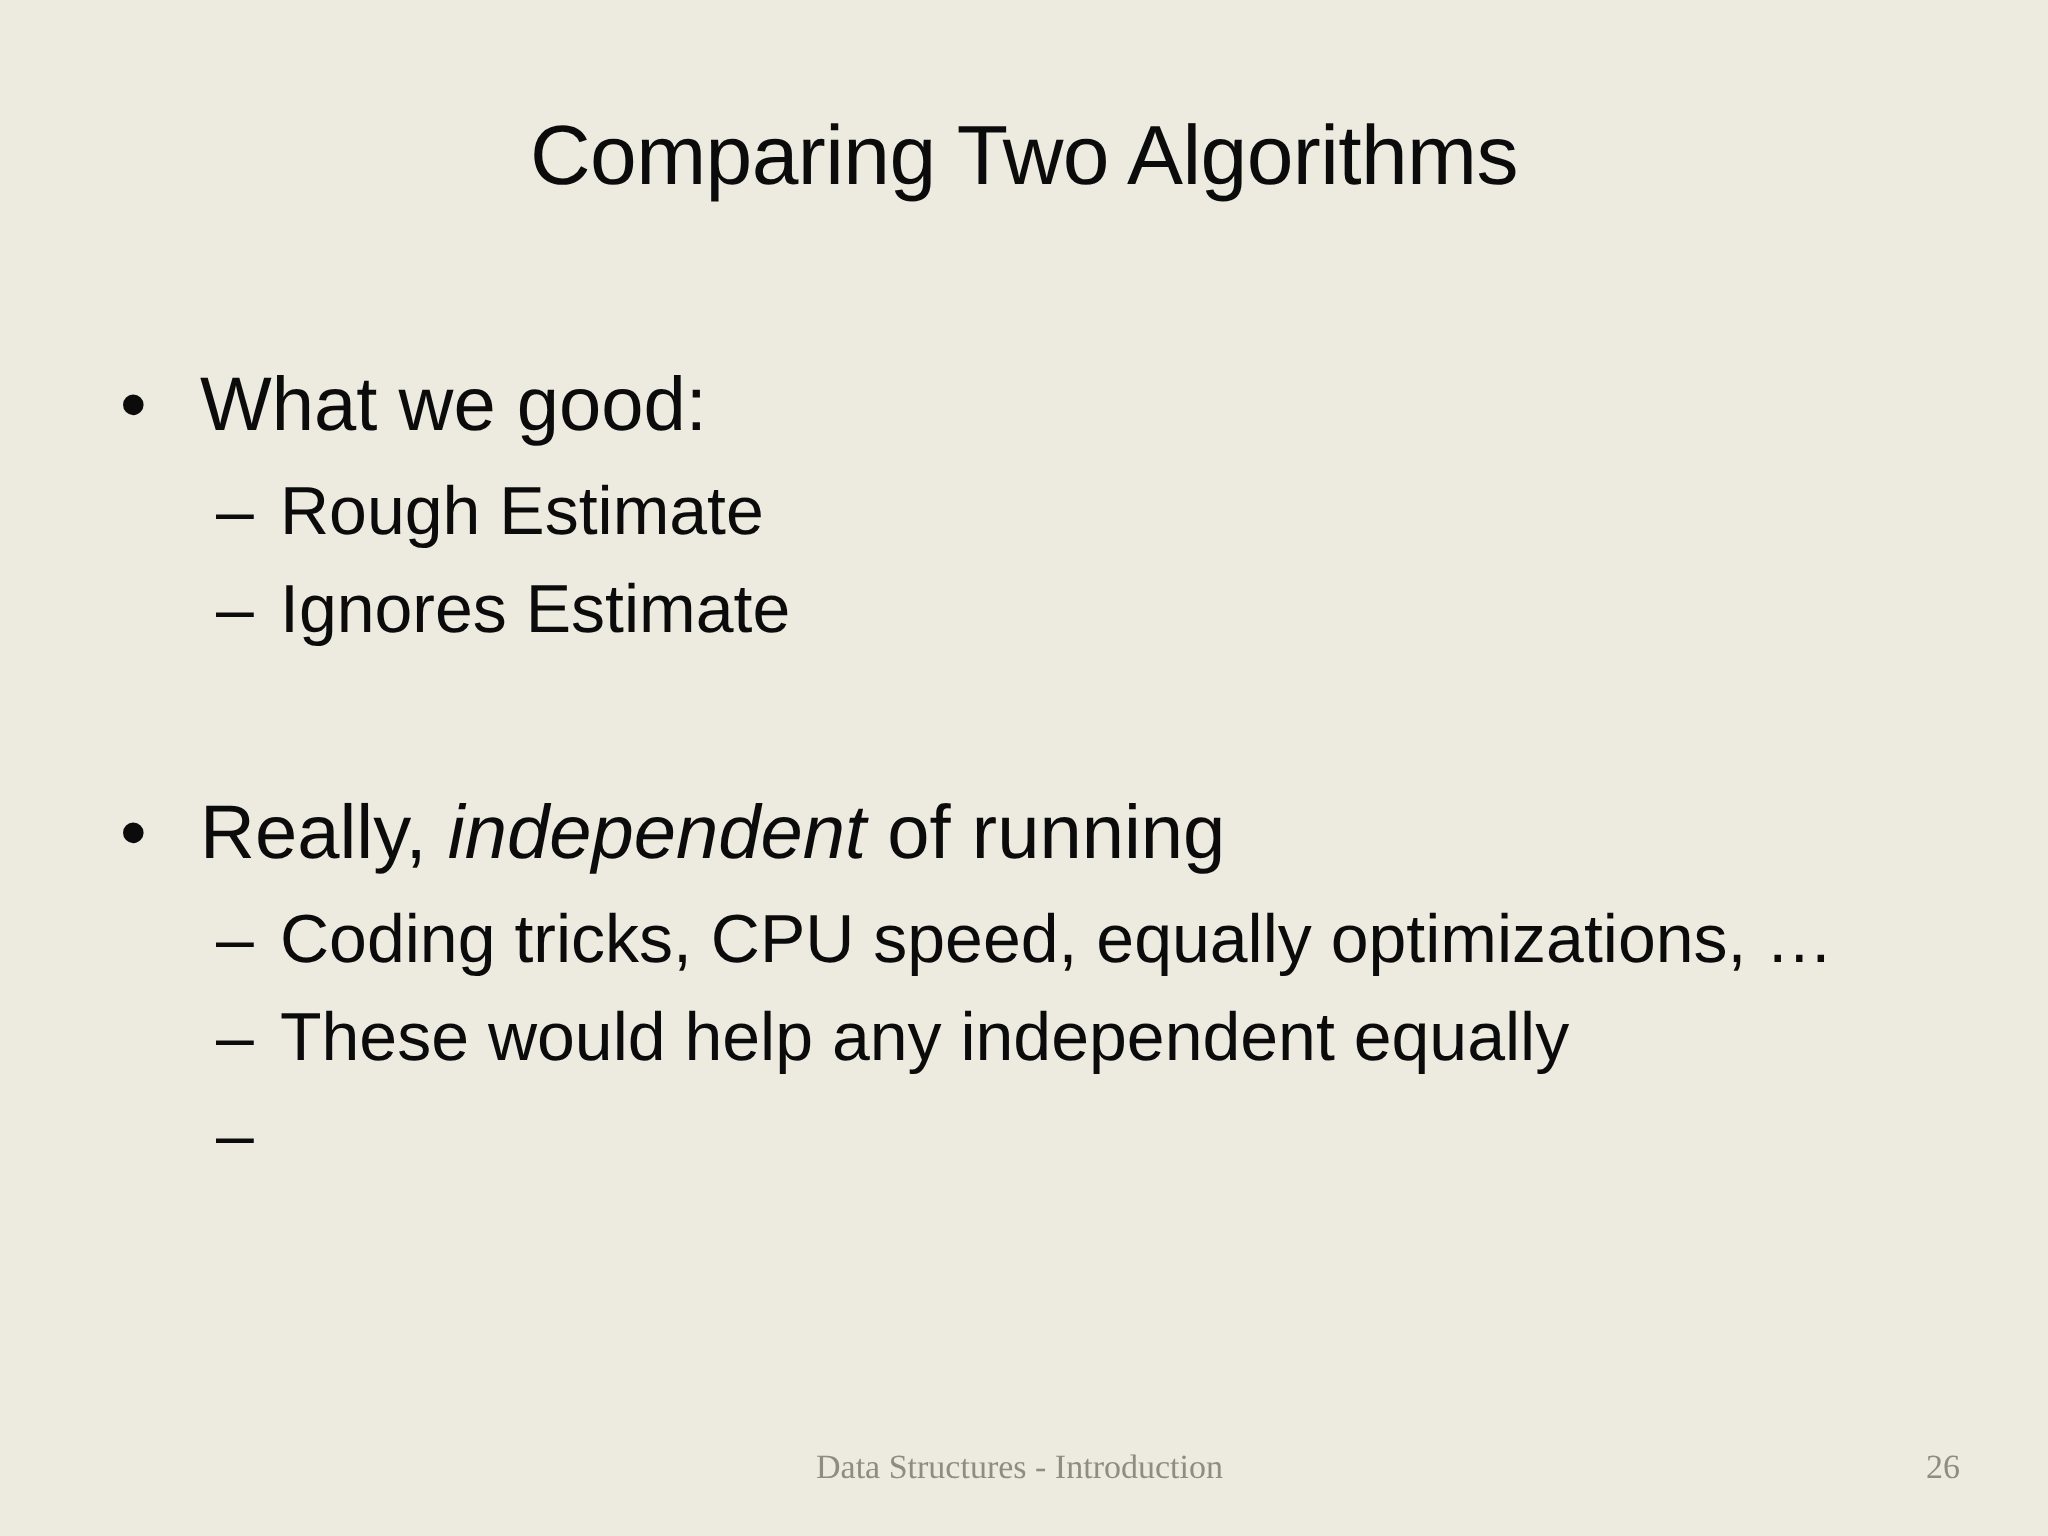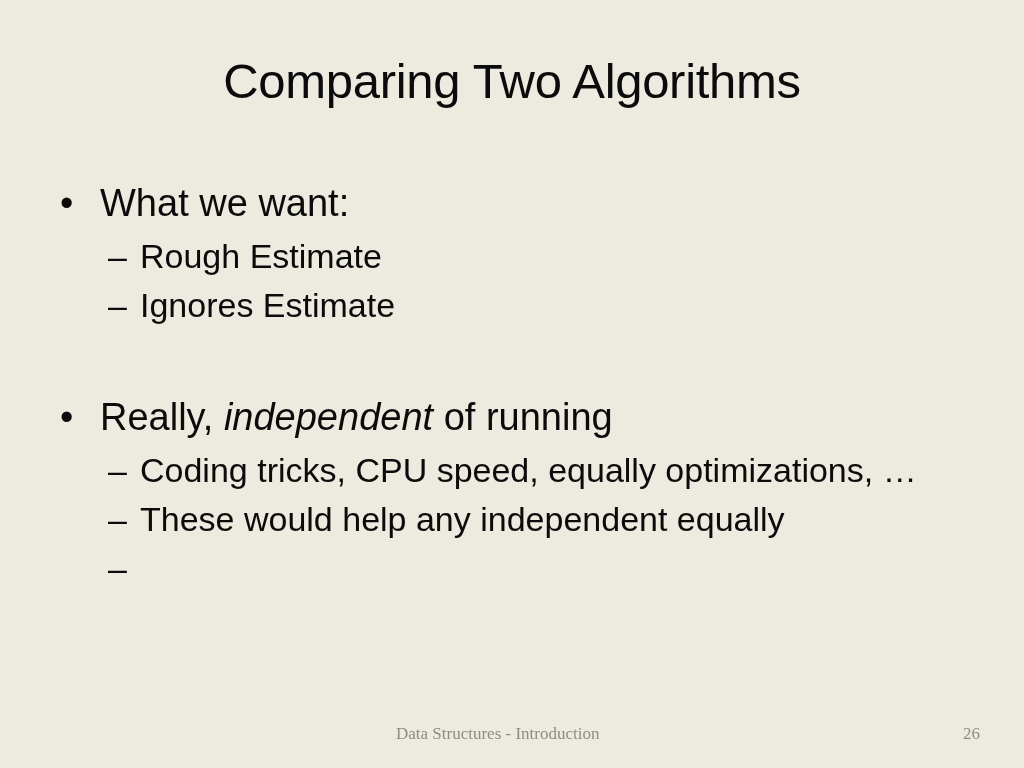--- a/index.html
+++ b/index.html
@@ -23,21 +23,21 @@
     background: #EDEBE0;
   }
 
   
   .slide-title {
     position: absolute;
     left: 60px;
     top: 56px;
     width: 904px;
     text-align: center;
-    font-size: 49px;
+    font-size: 42px;
     font-weight: 400;
     line-height: 1.06;
     color: #0b0b0b;
     letter-spacing: -0.3px;
     white-space: nowrap;
   }
 
   
   .body-area {
     position: absolute;
@@ -101,21 +101,21 @@
   
   .footer {
     position: absolute;
     left: 0;
     top: 722px;
     width: 1024px;
     height: 28px;
   }
   .footer-text {
     position: absolute;
-    left: 396px;
+    left: 408px;
     top: 0;
     font-family: "Liberation Serif", serif;
     font-size: 17px;
     line-height: 24px;
     color: #8d8d81;
   }
   .footer-page {
     position: absolute;
     left: 940px;
     top: 0;
@@ -133,21 +133,21 @@
 <div class="slide">
 
   <div class="slide-title">Comparing Two Algorithms</div>
 
   <div class="body-area">
 
     <div class="group">
 
       <div class="l1">
         <span class="marker">•</span>
-        <span>What we want:</span>
+        <span>What we good:</span>
       </div>
 
       <div class="l2">
         <span class="marker">–</span>
         <span>Rough Estimate</span>
       </div>
 
       <div class="l2">
         <span class="marker">–</span>
         <span>Ignores Estimate</span>

